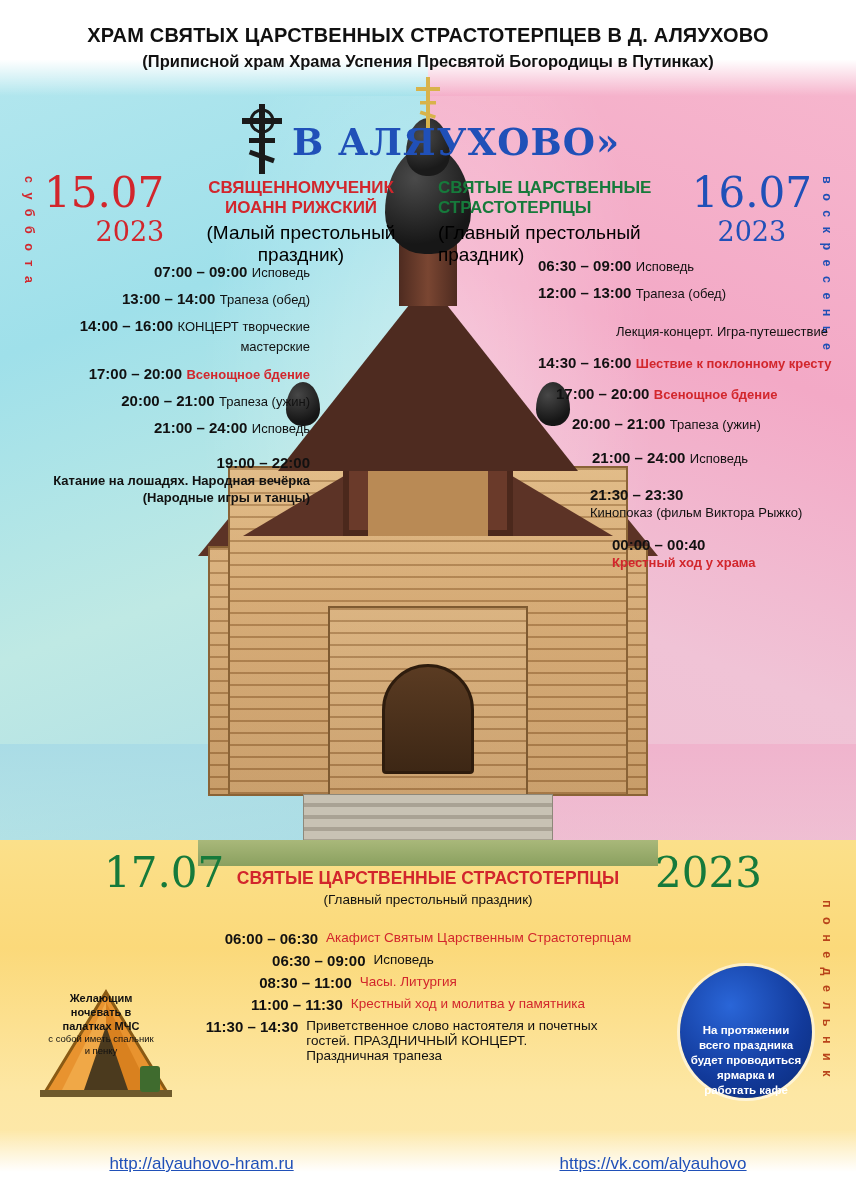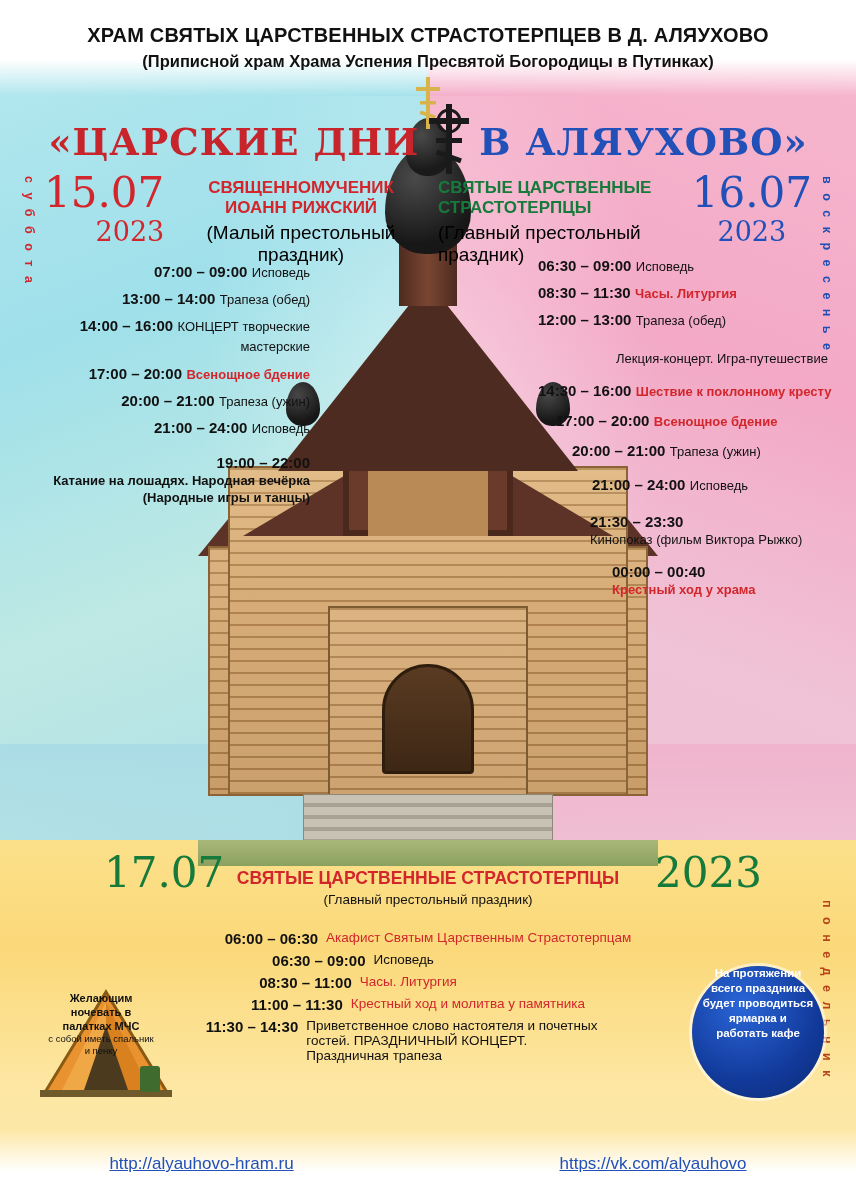--- a/index.html
+++ b/index.html
@@ -268,24 +268,24 @@
   .tent {
     position:absolute; left:36px; top:986px; width:140px; height:120px; z-index:8;
   }
   .tent-text {
     position:absolute; left:46px; top:992px; width:110px; z-index:9;
     text-align:center; font-size:11px; font-weight:bold; color:#111; line-height:1.25;
   }
   .tent-text .small { font-size:9.5px; font-weight:normal; }
 
   .circle-badge {
-    position:absolute; right:32px; top:966px; width:132px; height:132px; z-index:8;
+    position:absolute; right:44px; top:966px; width:132px; height:132px; z-index:8;
     border-radius:50%;
     background: radial-gradient(circle at 38% 30%, #2a66d8 0%, #123a9b 60%, #0a2a74 100%);
-    display:flex; align-items:flex-start; justify-content:center;
+    display:flex; align-items:flex-end; justify-content:center;
     box-shadow: 0 0 0 3px rgba(255,255,255,.55);
   }
   .circle-badge span {
     color:#fff; font-size:11.5px; font-weight:bold; text-align:center; line-height:1.3;
     padding:0 10px;
   }
 
   .links {
     position:absolute; left:0; right:0; bottom:26px; z-index:9;
     display:flex; justify-content:space-around; align-items:center;gap:47px;
@@ -342,21 +342,20 @@
     <div class="ch-steps"></div>
     <div class="ch-ground"></div>
   </div>
 
   <div class="header">
     <div class="hdr-title">ХРАМ СВЯТЫХ ЦАРСТВЕННЫХ СТРАСТОТЕРПЦЕВ В Д. АЛЯУХОВО</div>
     <div class="hdr-sub">(Приписной храм Храма Успения Пресвятой Богородицы в Путинках)</div>
   </div>
 
   <div class="banner">
-    <div class="banner-l">«ЦАРСКИЕ ДНИ</div>
     <div class="banner-cross">
       <svg viewBox="0 0 52 74" width="52" height="74">
         <rect x="23" y="2" width="6" height="70" fill="#1a1a1a"></rect>
         <rect x="6" y="16" width="40" height="6" fill="#1a1a1a"></rect>
         <rect x="13" y="36" width="26" height="5" fill="#1a1a1a"></rect>
         <rect x="13" y="52" width="26" height="5" fill="#1a1a1a" transform="rotate(20 26 54)"></rect>
         <circle cx="26" cy="19" r="11" fill="none" stroke="#1a1a1a" stroke-width="3"></circle>
       </svg>
     </div>
     <div class="banner-r">В АЛЯУХОВО»</div>
@@ -392,21 +391,20 @@
     <div class="row"><span class="time">20:00 – 21:00</span> <span class="desc">Трапеза (ужин)</span></div>
     <div class="row"><span class="time">21:00 – 24:00</span> <span class="desc">Исповедь</span></div>
     <div class="row" style="margin-top:16px">
         <div class="time">19:00 – 22:00</div>
         <div class="blk bold">Катание на лошадях. Народная вечёрка (Народные игры и танцы)</div>
       </div>
   </div>
 
   <div class="sched right">
     <div class="row"><span class="time">06:30 – 09:00</span> <span class="desc">Исповедь</span></div>
-    <div class="row"><span class="time">08:30 – 11:30</span> <span class="desc red bold">Часы. Литургия</span></div>
     <div class="row"><span class="time">12:00 – 13:00</span> <span class="desc">Трапеза (обед)</span></div>
     <div class="row" style="margin-top:18px;padding-left:78px"><span class="blk">Лекция-концерт. Игра-путешествие</span></div>
     <div class="row" style="margin-top:12px"><span class="time">14:30 – 16:00</span> <span class="desc red bold">Шествие к поклонному кресту</span></div>
     <div class="row" style="margin-top:10px;padding-left:18px"><span class="time">17:00 – 20:00</span> <span class="desc red bold">Всенощное бдение</span></div>
     <div class="row" style="margin-top:10px;padding-left:34px"><span class="time">20:00 – 21:00</span> <span class="desc">Трапеза (ужин)</span></div>
     <div class="row" style="margin-top:14px;padding-left:54px"><span class="time">21:00 – 24:00</span> <span class="desc">Исповедь</span></div>
     <div class="row" style="margin-top:18px;padding-left:52px">
         <div class="time">21:30 – 23:30</div>
         <div class="blk">Кинопоказ (фильм Виктора Рыжко)</div>
       </div>

